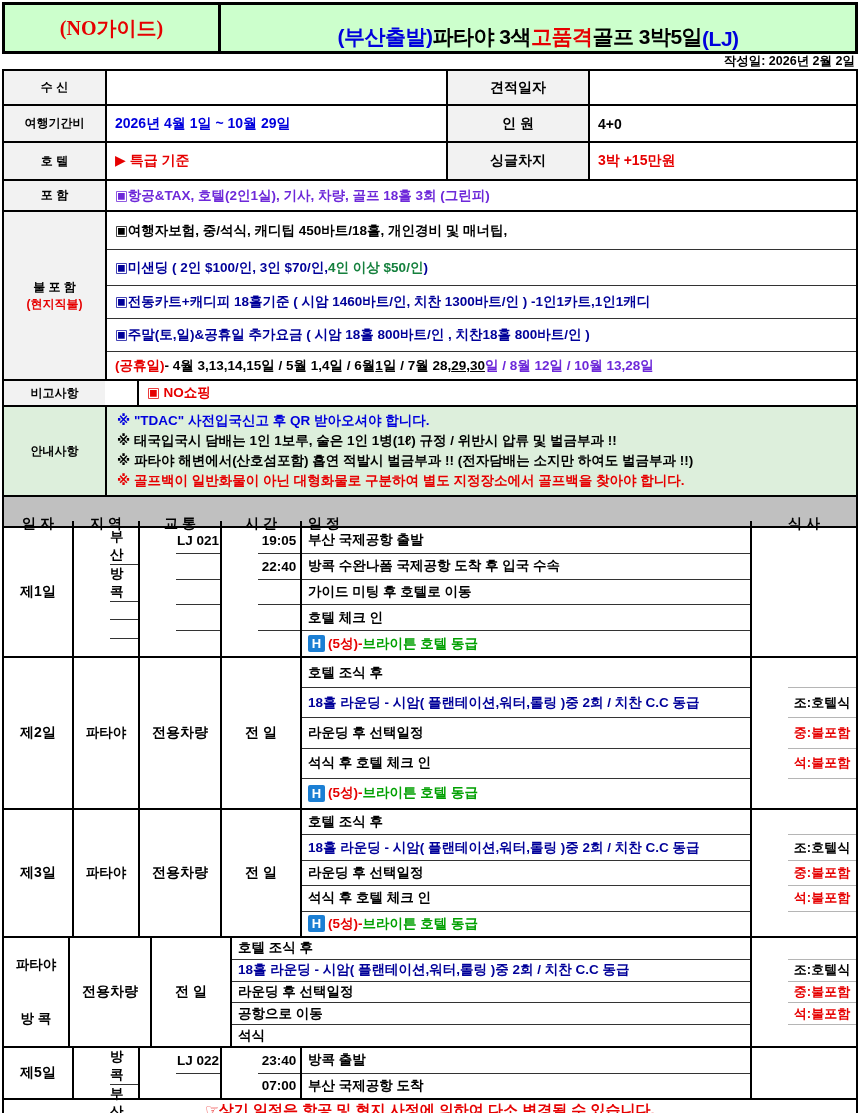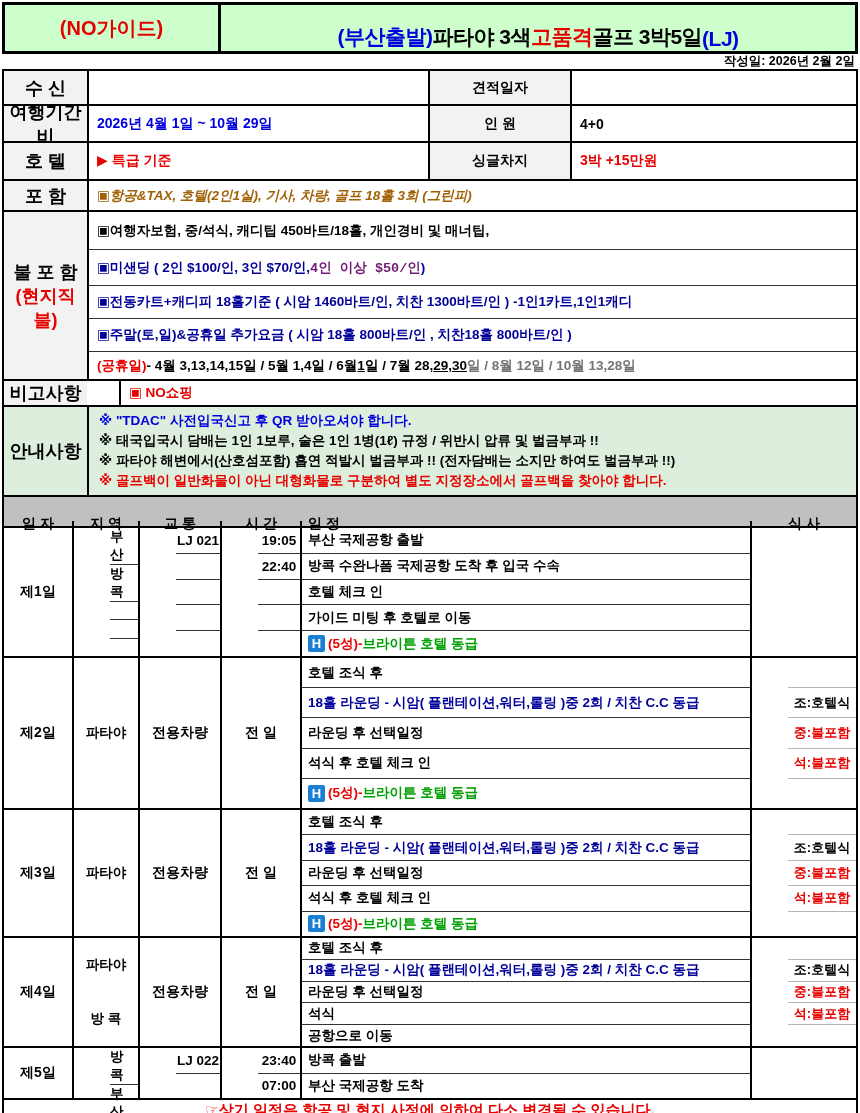--- a/index.html
+++ b/index.html
@@ -3,30 +3,30 @@
 <meta charset="utf-8">
 <style>
   html,body{margin:0;padding:0;background:#fff;}
   body{width:860px;font-family:"Liberation Sans","DejaVu Sans",sans-serif;font-weight:bold;color:#000;}
   .page{width:856px;margin:0 auto;padding-top:2px;box-sizing:border-box;}
   *{box-sizing:border-box;}
 
   
   .title-row{display:flex;height:52px;border:3px solid #000;background:#ccffcc;}
   .title-left{width:216px;border-right:3px solid #000;display:flex;align-items:center;justify-content:center;
-              font-size:20px;color:#e60000;}
+              font-size:20px;color:#e60000;font-family:Liberation Serif, serif;}
   .title-right{flex:1;display:flex;align-items:flex-end;justify-content:center;font-size:21px;letter-spacing:-0.5px;}
   .made-date{height:15px;line-height:14px;text-align:right;font-size:12.5px;padding-right:3px;}
 
   
   .doc{border:2px solid #000;}
   .irow{display:flex;border-top:2px solid #000;}
   .irow:first-child{border-top:none;}
-  .lbl{width:83px;background:#f2f2f2;display:flex;align-items:center;justify-content:center;
-       font-size:18px;flex-direction:column;text-align:center;flex-shrink:0;}
+  .lbl{width:101px;background:#f2f2f2;display:flex;align-items:center;justify-content:center;
+       font-size:12px;flex-direction:column;text-align:center;flex-shrink:0;}
   .cell{border-left:2px solid #000;display:flex;align-items:center;font-size:14px;padding-left:8px;}
   .info-r{height:33px;}
   .info-r2{height:37px;}
   .info-r3{height:38px;}
   .v1{width:341px;}
   .l2{width:142px;background:#f2f2f2;justify-content:center;padding-left:0;}
   .v2{flex:1;}
   .inc-row{height:31px;}
   .exc{display:flex;border-top:2px solid #000;}
   .exc-rows{flex:1;border-left:2px solid #000;display:flex;flex-direction:column;}
@@ -109,50 +109,50 @@
           <span style="color: rgb(230, 0, 0);">▶ 특급 기준</span>
         </div>
       <div class="cell l2">싱글차지</div>
       <div class="cell v2">
           <span style="color: rgb(230, 0, 0);">3박 +15만원</span>
         </div>
     </div>
     <div class="irow inc-row">
       <div class="lbl">포 함</div>
       <div class="cell v2" style="font-size:13.5px;">
-          <span style="color: #a16207; font-style: italic;">▣항공&amp;TAX, 호텔(2인1실), 기사, 차량, 골프 18홀 3회 (그린피)</span>
+          <span style="color: #6d28d9;">▣항공&amp;TAX, 호텔(2인1실), 기사, 차량, 골프 18홀 3회 (그린피)</span>
         </div>
     </div>
     <div class="exc">
       <div class="lbl">
         <span>불 포 함</span>
         <span style="color:#e60000;">(현지직불)</span>
       </div>
       <div class="exc-rows" id="exclude-rows">
           <div class="exc-row" style="height: 37px;">
             <span style="color: rgb(0, 0, 0);">▣여행자보험, 중/석식, 캐디팁 450바트/18홀, 개인경비 및 매너팁,</span>
           </div>
           <div class="exc-row" style="height: 36px;">
             <span style="color: rgb(0, 0, 153);">▣미샌딩 ( 2인 $100/인, 3인 $70/인, </span>
-            <span style="color: #701a75; font-family: Liberation Mono, monospace;">4인 이상 $50/인</span>
+            <span style="color: #15803d;">4인 이상 $50/인</span>
             <span style="color: rgb(0, 0, 153);"> )</span>
           </div>
           <div class="exc-row" style="height: 33px;">
             <span style="color: rgb(0, 0, 153);">▣전동카트+캐디피 18홀기준 ( 시암 1460바트/인, 치찬 1300바트/인 ) -1인1카트,1인1캐디</span>
           </div>
           <div class="exc-row" style="height: 33px;">
             <span style="color: rgb(0, 0, 153);">▣주말(토,일)&amp;공휴일 추가요금 ( 시암 18홀 800바트/인 , 치찬18홀 800바트/인 )</span>
           </div>
           <div class="exc-row" style="height: 28px;">
             <span style="color: rgb(230, 0, 0);">(공휴일)</span>
             <span style="color: rgb(0, 0, 0);"> - 4월 3,13,14,15일 / 5월 1,4일 /  6월 </span>
             <span style="color: rgb(0, 0, 0); text-decoration: underline;">1</span>
             <span style="color: rgb(0, 0, 0);">일  / 7월 28,</span>
             <span style="color: rgb(0, 0, 0); text-decoration: underline;">29,30</span>
-            <span style="color: #737373;">일  / 8월 12일  / 10월 13,28일</span>
+            <span style="color: #6d28d9;">일  / 8월 12일  / 10월 13,28일</span>
           </div>
         </div>
     </div>
     <div class="irow note-row">
       <div class="lbl">비고사항</div>
       <div class="cell v2" style="font-size:13.5px;margin-left:32px;">
           <span style="color: rgb(230, 0, 0);">▣ NO쇼핑</span>
         </div>
     </div>
     <div class="guide">
@@ -200,24 +200,24 @@
             <div></div>
           </div>
           <div class="iti-col">
             <div>
               <span style="color: rgb(0, 0, 0);">부산 국제공항 출발</span>
             </div>
             <div>
               <span style="color: rgb(0, 0, 0);">방콕 수완나폼 국제공항 도착 후 입국 수속</span>
             </div>
             <div>
+              <span style="color: rgb(0, 0, 0);">가이드 미팅 후 호텔로 이동</span>
+            </div>
+            <div>
               <span style="color: rgb(0, 0, 0);">호텔 체크 인</span>
-            </div>
-            <div>
-              <span style="color: rgb(0, 0, 0);">가이드 미팅 후 호텔로 이동</span>
             </div>
             <div>
               <div class="hbadge">H</div>
               <span style="color: rgb(230, 0, 0);">(5성)- </span>
               <span style="color: rgb(0, 160, 0);">브라이튼 호텔 동급</span>
             </div>
           </div>
           <div class="meal-col c-mea"></div>
         </div>
         <div class="day" style="height: 152px;">
@@ -294,42 +294,41 @@
             <div>
               <div style="color: rgb(230, 0, 0);">중:불포함</div>
             </div>
             <div>
               <div style="color: rgb(230, 0, 0);">석:불포함</div>
             </div>
             <div></div>
           </div>
         </div>
         <div class="day" style="height: 110px;">
-          <div class="dcell c-day">제4일</div>
           <div class="dcell c-reg split">
             <div>파타야</div>
             <div>방 콕</div>
           </div>
           <div class="dcell c-tra">전용차량</div>
           <div class="dcell c-tim">전 일</div>
           <div class="iti-col">
             <div>
               <span style="color: rgb(0, 0, 0);">호텔 조식 후</span>
             </div>
             <div>
               <span style="color: rgb(0, 0, 153);">18홀 라운딩 - 시암( 플랜테이션,워터,롤링 )중 2회 / 치찬 C.C 동급</span>
             </div>
             <div>
               <span style="color: rgb(0, 0, 0);">라운딩 후 선택일정</span>
             </div>
             <div>
+              <span style="color: rgb(0, 0, 0);">공항으로 이동</span>
+            </div>
+            <div>
               <span style="color: rgb(0, 0, 0);">석식</span>
-            </div>
-            <div>
-              <span style="color: rgb(0, 0, 0);">공항으로 이동</span>
             </div>
           </div>
           <div class="meal-col c-mea lined">
             <div></div>
             <div>
               <div style="color: rgb(0, 0, 0);">조:호텔식</div>
             </div>
             <div>
               <div style="color: rgb(230, 0, 0);">중:불포함</div>
             </div>

